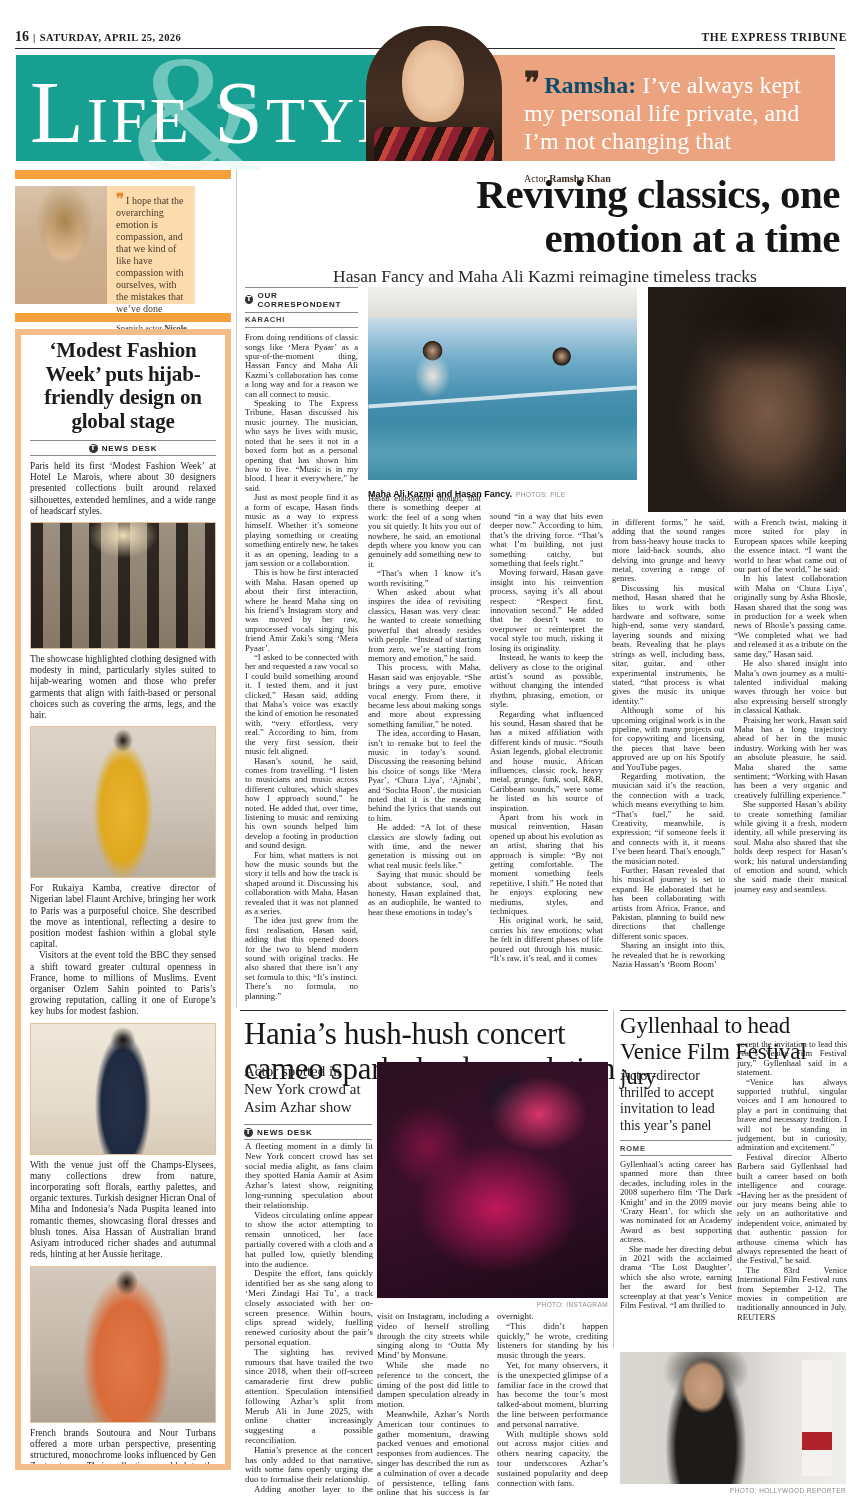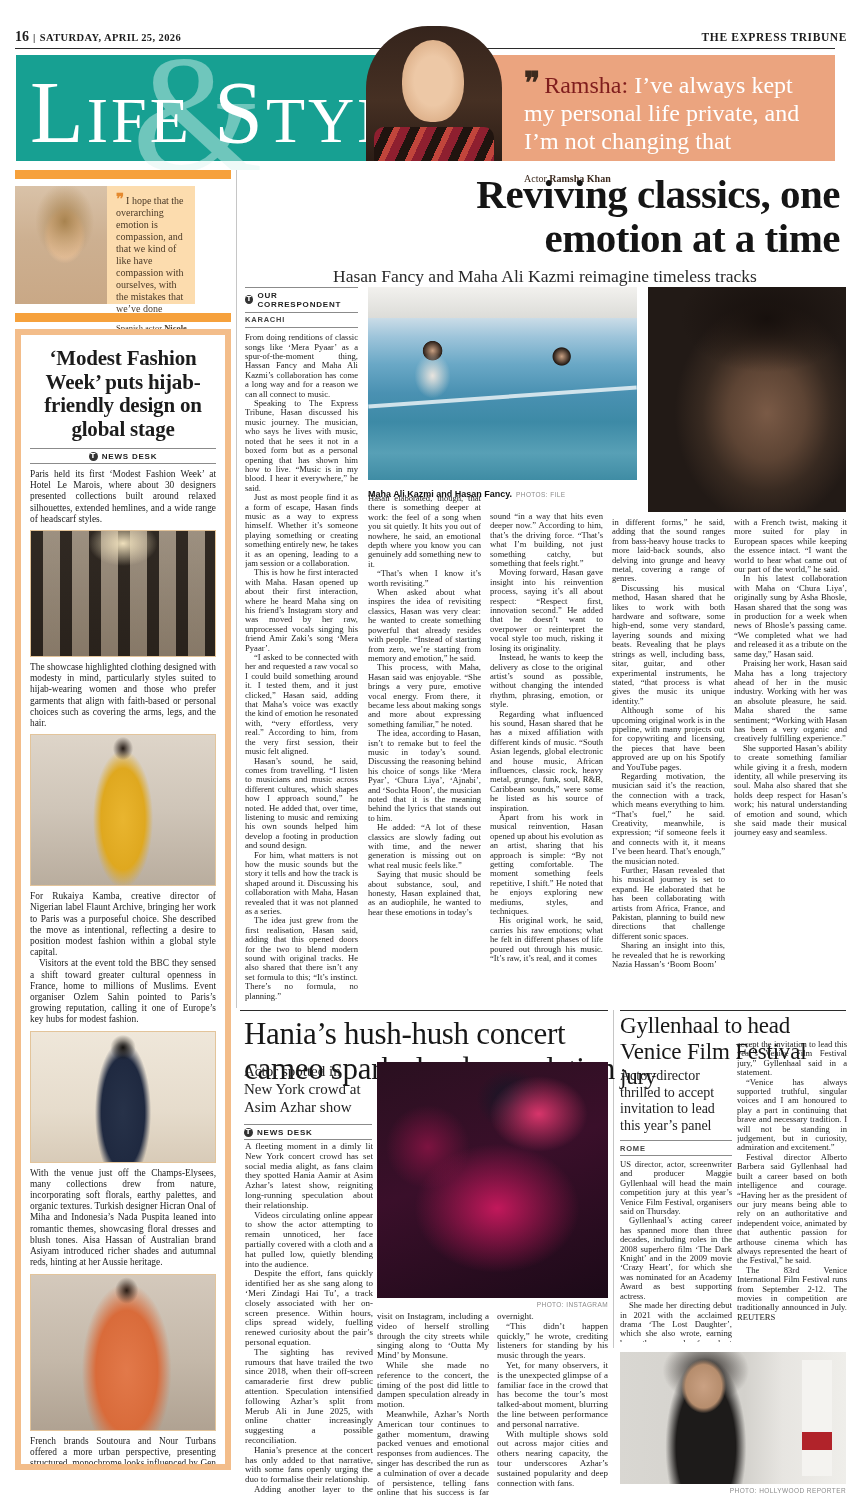--- a/index.html
+++ b/index.html
@@ -14,21 +14,21 @@
   .mast-teal{position:absolute;left:16px;top:55px;width:412px;height:106px;background:#17a092;overflow:visible;}
   .mast-salmon{position:absolute;left:428px;top:55px;width:407px;height:106px;background:#eba47f;}
   .mast-amp{position:absolute;left:116px;top:-38px;font-size:168px;color:rgba(220,243,239,.45);font-family:"Liberation Serif",serif;}
   .mast-word{position:absolute;bottom:4px;color:#fff;font-family:"Liberation Serif",serif;letter-spacing:3px;white-space:nowrap;}
   .w-life{left:14px;}
   .w-style{left:198px;}
   .mast-word .cap{font-size:88px;line-height:88px;}
   .mast-word .sm{font-size:64px;line-height:64px;}
   .mast-quote{position:absolute;left:96px;top:14px;width:300px;color:#fff;font-size:24px;line-height:28px;}
   .mast-quote .qmark{color:#3c2a1e;font-size:30px;font-weight:bold;margin-right:4px;}
-  .mast-quote .speaker{color:#7f1d1d;font-weight:normal;}
+  .mast-quote .speaker{color:#0c4a6e;font-weight:bold;}
   .mast-attrib{margin-top:10px;font-size:10px;color:#3c2a1e;}
   .mast-attrib b{font-weight:bold;}
   
   .ramsha{position:absolute;left:338px;top:26px;width:192px;height:135px;z-index:5;}
   .ramsha .hair{position:absolute;left:28px;top:0;width:136px;height:135px;background:linear-gradient(180deg,#35241c 0%,#463023 55%,#2c1d16 100%);border-radius:62px 62px 0 0;}
   .ramsha .face{position:absolute;left:64px;top:14px;width:62px;height:82px;background:radial-gradient(closest-side,#edc8a6 60%,#dfb38d 100%);border-radius:50% 50% 46% 46%;}
   .ramsha .body{position:absolute;left:36px;bottom:0;width:120px;height:34px;background:repeating-linear-gradient(115deg,#8e1f2f 0 9px,#20140f 9px 18px,#c1453b 18px 24px);border-radius:10px 10px 0 0;}
   
   .bodytxt p{margin:0;text-align:justify;}
   .bodytxt p + p{text-indent:9px;}
@@ -41,21 +41,21 @@
   
   .orange-bar{position:absolute;left:15px;width:216px;height:9px;background:#f6a13c;}
   .nicole-box{position:absolute;left:15px;top:186px;width:180px;height:118px;background:#fcdcae;display:flex;}
   .nicole-photo{width:92px;height:100%;flex:none;background:
       radial-gradient(42px 54px at 54% 30%,#a8834f 0%,rgba(168,131,79,0) 70%),
       radial-gradient(27px 36px at 54% 42%,#ecc9a6 0%,#e3bd97 60%,rgba(227,189,151,0) 78%),
       linear-gradient(180deg,#d9c2a8 0%,#cdb091 45%,#c9a886 100%);}
   .nicole-text{padding:7px 8px 0 9px;font-size:10px;line-height:12px;color:#4b3a27;}
   .nicole-text .qmark{color:#e58a2f;font-weight:bold;font-size:15px;margin-right:2px;}
   .nicole-attrib{margin-top:7px;font-size:8.5px;}
-  .fashion-box{position:absolute;left:15px;top:329px;width:216px;height:1141px;border:6px solid #f3bd8a;background:#fff;box-sizing:border-box;padding:8px 9px;overflow:hidden;}
+  .fashion-box{position:absolute;left:15px;top:329px;width:216px;height:1141px;border:6px solid #f3bd8a;background:#fff;box-sizing:border-box;padding:0 9px;overflow:hidden;}
   .fashion-headline{font-size:21px;line-height:23.5px;font-weight:bold;text-align:center;letter-spacing:-.2px;margin:4px 0 7px;}
   .fashion-box .byline-row{justify-content:center;margin-bottom:5px;}
   .fashion-box .bodytxt{font-size:9.4px;line-height:11.2px;}
   .f-img{margin:5px 0;border:1px solid #e3c49a;}
   .img-group{height:125px;background:
       radial-gradient(46px 30px at 50% 10%,#efe0bc 0%,rgba(239,224,188,0) 75%),
       repeating-linear-gradient(90deg,#39322c 0 12px,#b9afa2 12px 29px),
       linear-gradient(180deg,#d8d2ca,#b9afa2);background-blend-mode:normal,multiply,normal;}
   .img-yellow{height:150px;background:
       radial-gradient(13px 15px at 50% 9%,#241a14 0%,rgba(36,26,20,0) 78%),
@@ -259,20 +259,21 @@
         <p>Although some of his upcoming original work is in the pipeline, with many projects out for copywriting and licensing, the pieces that have been approved are up on his Spotify and YouTube pages.</p>
         <p>Regarding motivation, the musician said it’s the reaction, the connection with a track, which means everything to him. “That’s fuel,” he said. Creativity, meanwhile, is expression; “if someone feels it and connects with it, it means I’ve been heard. That’s enough,” the musician noted.</p>
         <p>Further, Hasan revealed that his musical journey is set to expand. He elaborated that he has been collaborating with artists from Africa, France, and Pakistan, planning to build new directions that challenge different sonic spaces.</p>
         <p>Sharing an insight into this, he revealed that he is reworking Nazia Hassan’s ‘Boom Boom’</p>
       </div>
     </div>
   <div class="col bodytxt" style="left:734px;top:518px;height:490px">
       <div>
         <p>with a French twist, making it more suited for play in European spaces while keeping the essence intact. “I want the world to hear what came out of our part of the world,” he said.</p>
         <p>In his latest collaboration with Maha on ‘Chura Liya’, originally sung by Asha Bhosle, Hasan shared that the song was in production for a week when news of Bhosle’s passing came. “We completed what we had and released it as a tribute on the same day,” Hasan said.</p>
+        <p>He also shared insight into Maha’s own journey as a multi-talented individual making waves through her voice but also expressing herself strongly in classical Kathak.</p>
         <p>Praising her work, Hasan said Maha has a long trajectory ahead of her in the music industry. Working with her was an absolute pleasure, he said. Maha shared the same sentiment; “Working with Hasan has been a very organic and creatively fulfilling experience.”</p>
         <p>She supported Hasan’s ability to create something familiar while giving it a fresh, modern identity, all while preserving its soul. Maha also shared that she holds deep respect for Hasan’s work; his natural understanding of emotion and sound, which she said made their musical journey easy and seamless.</p>
       </div>
     </div>
 
   <div class="hrule-hania"></div>
   <div class="hrule-gyl"></div>
   <div class="vrule-bottom"></div>
 
   <div class="hania-headline">Hania’s hush-hush concert cameo sparks loud speculation</div>
@@ -311,21 +312,20 @@
       </div>
     </div>
 
   <div class="gyl-headline">Gyllenhaal to head Venice Film Festival jury</div>
   <div class="gyl-standfirst">Actor-director thrilled to accept invitation to lead this year’s panel</div>
   <div class="gyl-dateline">
     <div class="dateline" style="border-top:1px solid #8b8b8b">ROME</div>
   </div>
   <div class="col bodytxt gyl-col" style="left:620px;top:1160px;width:112px;height:182px">
       <div>
-        <p>US director, actor, screenwriter and producer Maggie Gyllenhaal will head the main competition jury at this year’s Venice Film Festival, organisers said on Thursday.</p>
         <p>Gyllenhaal’s acting career has spanned more than three decades, including roles in the 2008 superhero film ‘The Dark Knight’ and in the 2009 movie ‘Crazy Heart’, for which she was nominated for an Academy Award as best supporting actress.</p>
         <p>She made her directing debut in 2021 with the acclaimed drama ‘The Lost Daughter’, which she also wrote, earning her the award for best screenplay at that year’s Venice Film Festival. “I am thrilled to</p>
       </div>
     </div>
   <div class="col bodytxt gyl-col" style="left:737px;top:1040px;width:110px;height:302px">
       <div>
         <p>accept the invitation to lead this year’s Venice Film Festival jury,” Gyllenhaal said in a statement.</p>
         <p>“Venice has always supported truthful, singular voices and I am honoured to play a part in continuing that brave and necessary tradition. I will not be standing in judgement, but in curiosity, admiration and excitement.”</p>
         <p>Festival director Alberto Barbera said Gyllenhaal had built a career based on both intelligence and courage. “Having her as the president of our jury means being able to rely on an authoritative and independent voice, animated by that authentic passion for arthouse cinema which has always represented the heart of the Festival,” he said.</p>
         <p>The 83rd Venice International Film Festival runs from September 2-12. The movies in competition are traditionally announced in July. REUTERS</p>

